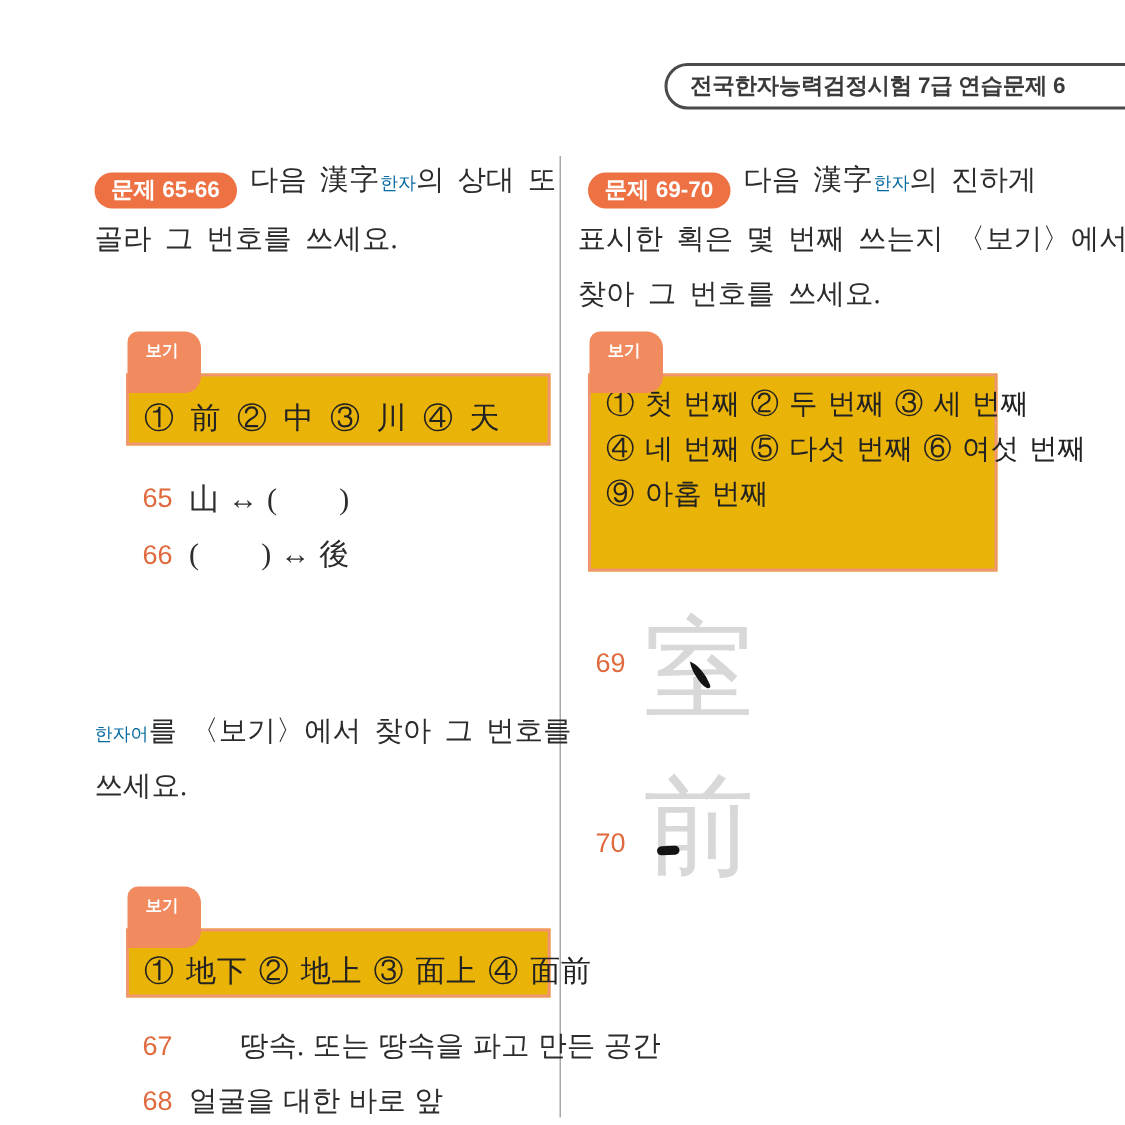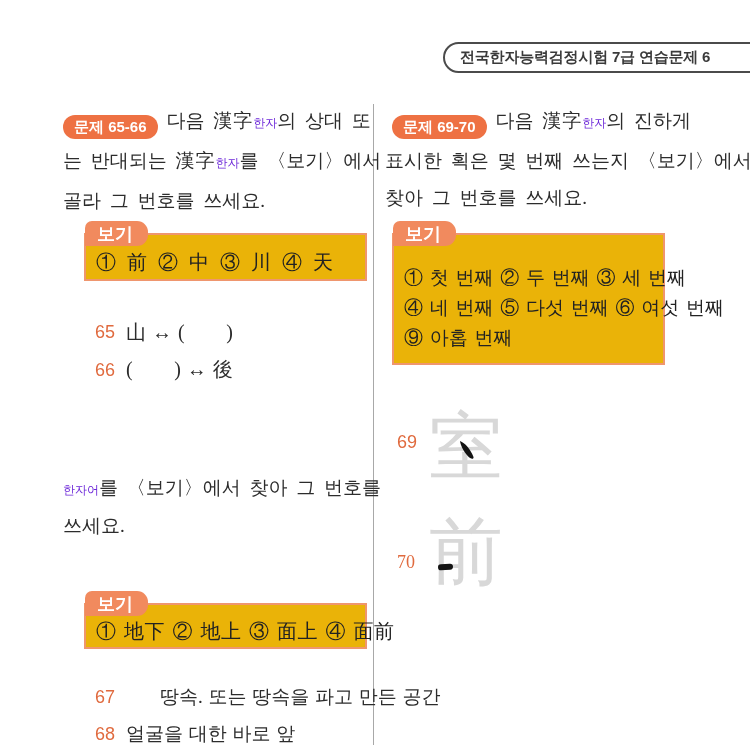--- a/index.html
+++ b/index.html
@@ -21,36 +21,36 @@
 
   
   .para{position:absolute;color:#2c2c2c;font-size:19px;line-height:37px;word-spacing:4px;}
   .para .line{white-space:nowrap;}
   .badge{
     display:inline-flex;align-items:center;height:24px;padding:0 11px;
     background:#ee7143;color:#fff;border-radius:13px;margin-right:9px;
     font-family:"Liberation Sans","DejaVu Sans",sans-serif;font-weight:bold;font-size:15px;
     vertical-align:-5px;word-spacing:0;white-space:nowrap;
   }
-  .gloss{font-size:12px;color:#6d28d9;word-spacing:0;}
+  .gloss{font-size:12px;color:#0369a1;word-spacing:0;}
   .hanja{letter-spacing:1px;}
 
   
   .boki{position:absolute;}
   .boki-tab{
     position:relative;z-index:2;display:inline-flex;align-items:center;height:25px;
-    background:#f18a5e;color:#fff;border-radius:7px 11px 11px 0;padding:0 15px 0 12px;
-    font-family:"Liberation Sans","DejaVu Sans",sans-serif;font-weight:bold;font-size:18px;
+    background:#f18a5e;color:#fff;border-radius:7px 11px 11px 0;padding:0 15px 16px 12px;
+    font-family:"Liberation Sans","DejaVu Sans",sans-serif;font-weight:bold;font-size:11px;
   }
   .boki-box{
     position:relative;z-index:1;margin-top:-13px;border:2px solid #ef966e;box-sizing:border-box;
     background:#eab308;color:#222;
   }
   .boki-box.single{display:flex;align-items:center;padding:12px 6px 2px 10px;font-size:20px;letter-spacing:2px;word-spacing:2px;white-space:nowrap;}
-  .boki-box.multi{padding:28px 4px 2px 10px;font-size:19px;line-height:30px;word-spacing:2px;}
+  .boki-box.multi{padding:4px 4px 2px 10px;font-size:19px;line-height:30px;word-spacing:2px;}
   .boki-box.multi div{white-space:nowrap;}
 
   
   .q-row{position:absolute;display:flex;align-items:baseline;gap:11px;white-space:nowrap;}
   .q-num{font-family:"Liberation Sans","DejaVu Sans",sans-serif;font-size:18px;color:#e06a3e;}
   .q-text{font-size:20px;color:#2c2c2c;letter-spacing:0.5px;}
   .q-text.small{font-size:19px;letter-spacing:0;word-spacing:1px;}
 
   
   .big-char{
@@ -67,23 +67,20 @@
 
   <div class="header-capsule">
     <span class="title">전국한자능력검정시험 7급 연습문제 6</span>
   </div>
 
   <div class="divider"></div>
 
   <div class="para" style="left:63px;top:102px;width:304px;">
     <div class="line">
       <span class="badge">문제 65-66</span><span>다음 </span><span class="hanja">漢字</span><span class="gloss">한자</span><span>의 상대 또</span>
-    </div>
-    <div class="line">
-      <span>는 반대되는 </span><span class="hanja">漢字</span><span class="gloss">한자</span><span>를 〈보기〉에서</span>
     </div>
     <div class="line">골라 그 번호를 쓰세요.</div>
   </div>
 
   <div class="boki" style="left:84px;top:221px;width:283px;">
     <div class="boki-tab" style="margin-left:1px;">보기</div>
     <div class="boki-box single" style="height:48px;">① 前 ② 中 ③ 川 ④ 天</div>
   </div>
 
   <div class="q-row" style="left:95px;top:319px;align-items:center;">
@@ -134,19 +131,19 @@
   </div>
 
   <div class="q-num" style="position:absolute;left:397px;top:432px;">69</div>
   <div class="big-char" style="left:423px;top:403px;">
     <span>室</span>
     <svg class="stroke-overlay" style="left:34px;top:37px;" width="20" height="21" viewBox="0 0 20 21">
       <path d="M3,1 C8,3 13.5,9 16.5,17 C17,19.8 13.5,19.2 10.8,16 C6,10.5 3.5,5 3,1 Z" fill="#141414"></path>
     </svg>
   </div>
 
-  <div class="q-num" style="position:absolute;left:397px;top:552px;font-family:Liberation Serif, serif;">70</div>
+  <div class="q-num" style="position:absolute;left:397px;top:552px;">70</div>
   <div class="big-char" style="left:423px;top:508px;">
     <span>前</span>
     <div class="dash-stroke" style="left:15px;top:56px;width:15px;height:6px;"></div>
   </div>
 
 </div>
 
 </body></html>

